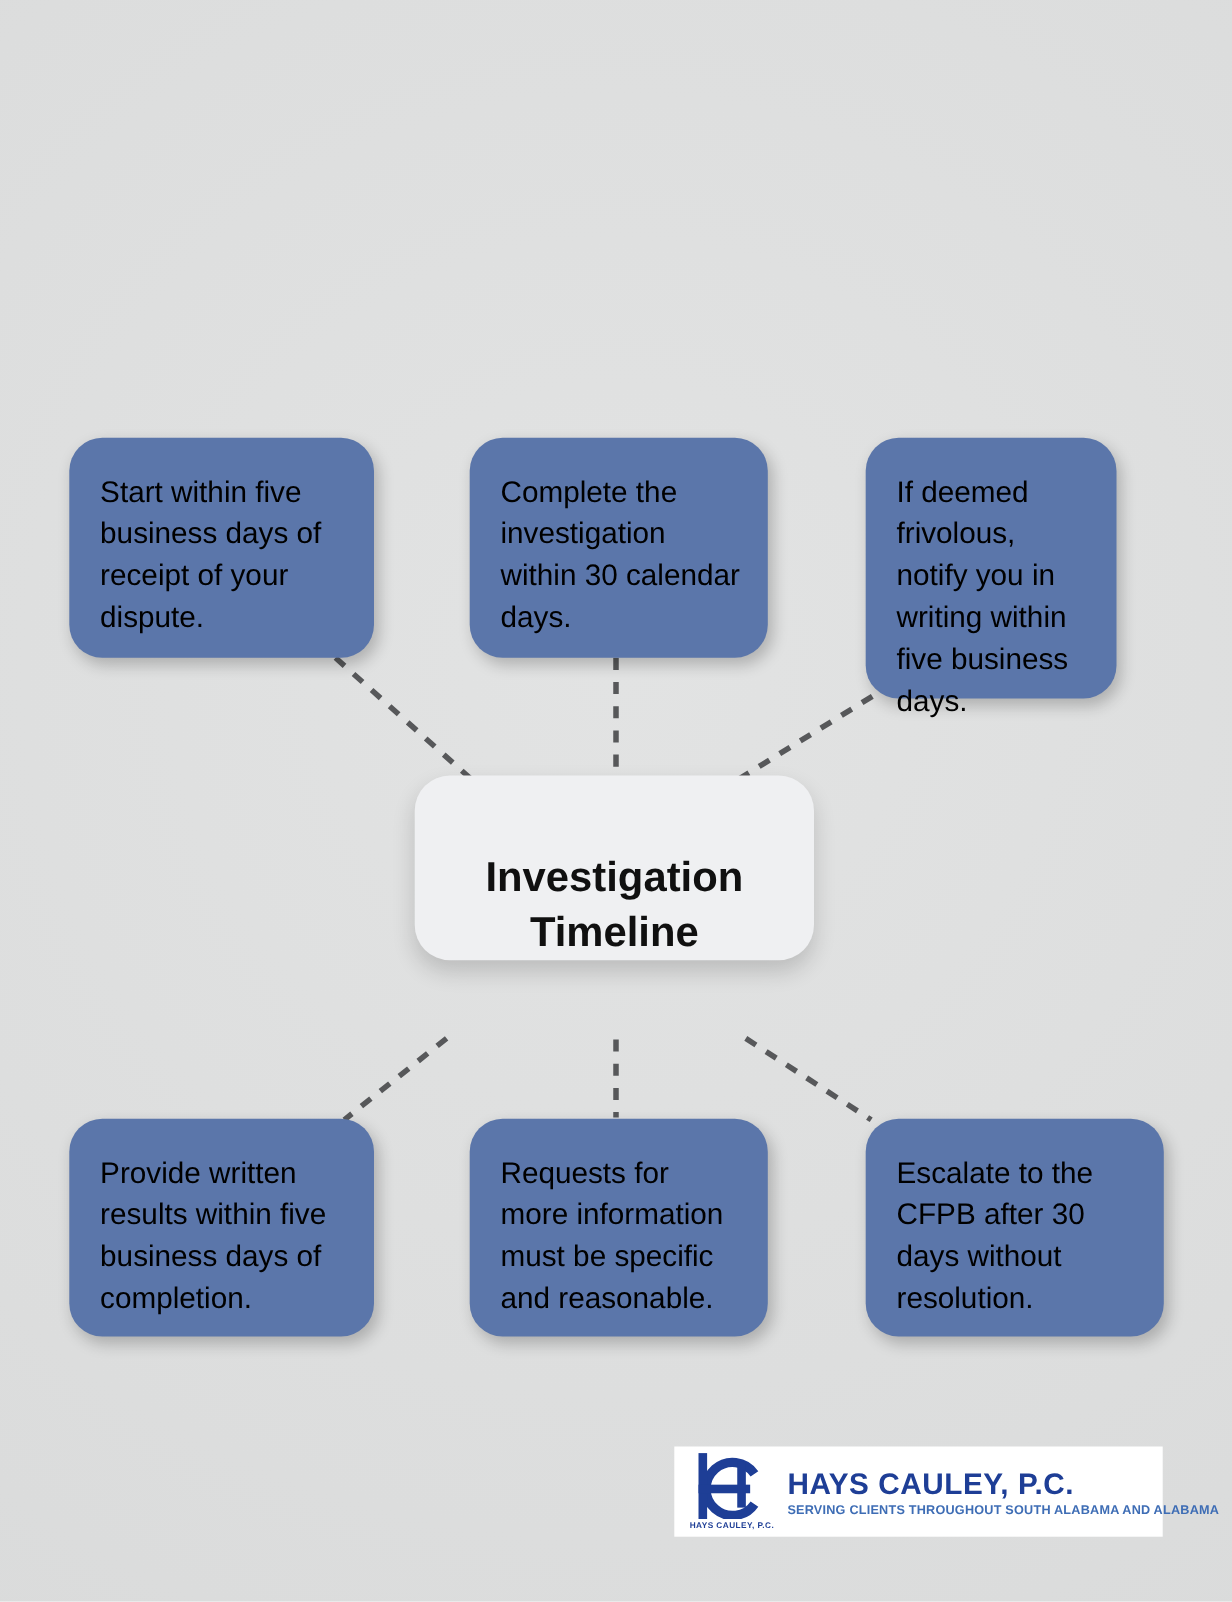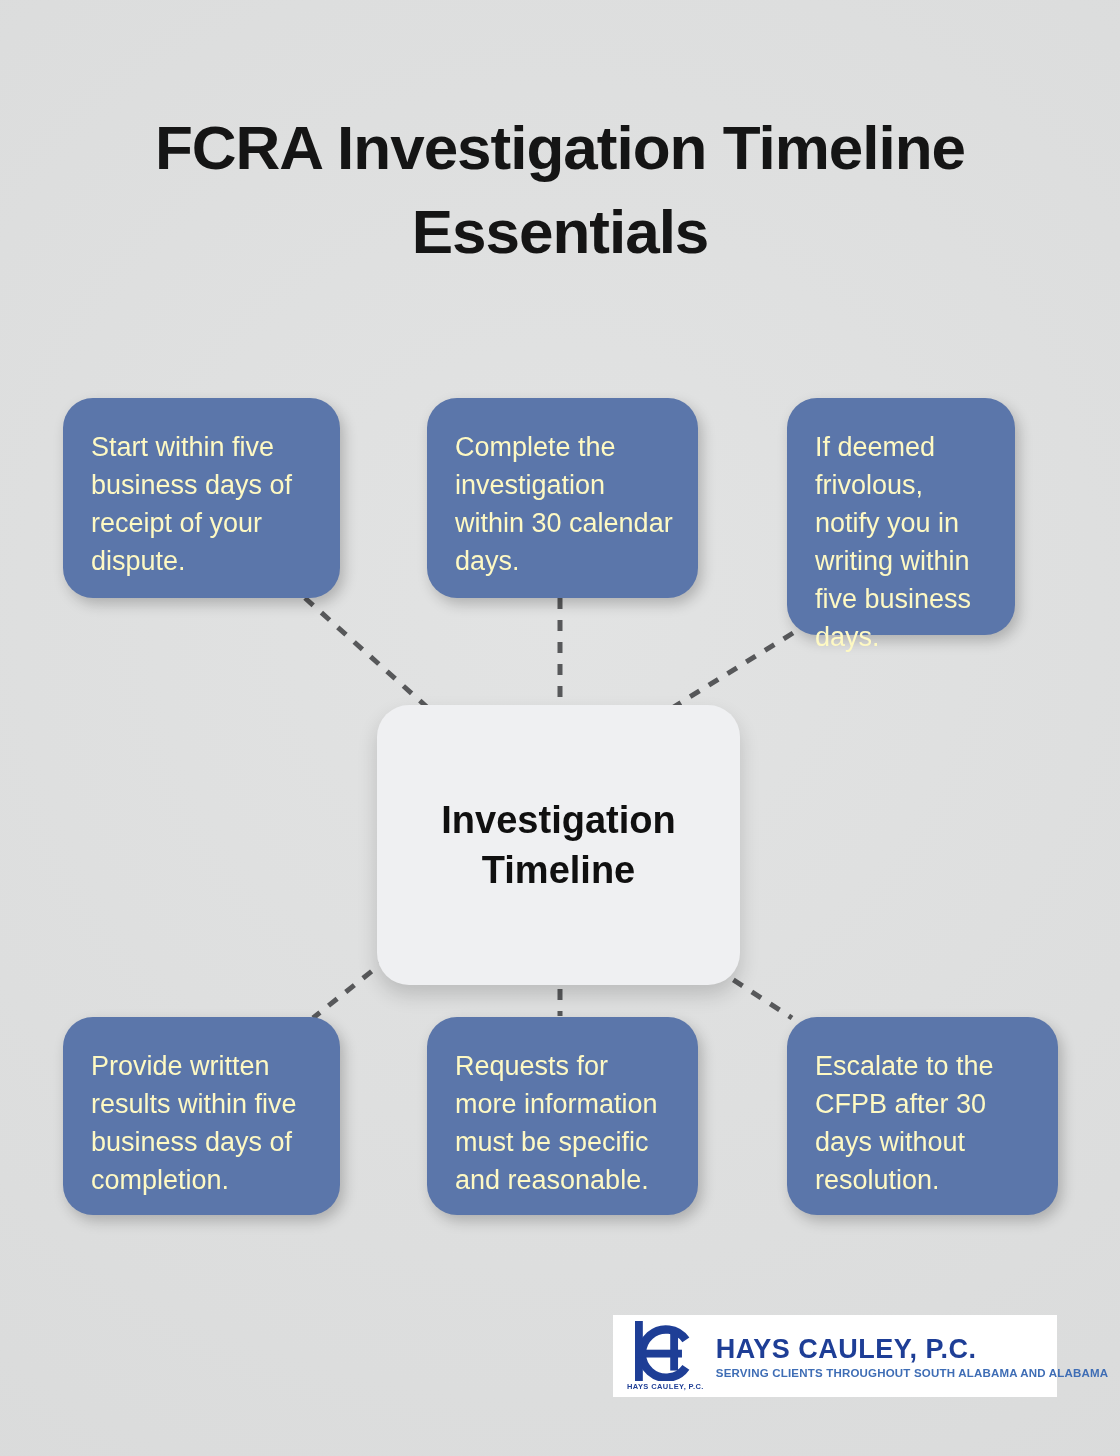--- a/index.html
+++ b/index.html
@@ -22,40 +22,40 @@
 
   .connectors { position:absolute; left:0; top:0; width:1120px; height:1456px; z-index:0; }
   .connectors line {
     stroke:#57585a; stroke-width:5; stroke-dasharray:11 11; stroke-linecap:butt;
   }
 
   .node {
     position:absolute; z-index:1;
     background:#5b76aa;
     border-radius:30px;
-    color:#fef9c3;
+    color:#000000;
     font-size:27px; line-height:38px;
     padding:30px 22px 0 28px;
     box-sizing:border-box;
     box-shadow:4px 6px 14px rgba(0,0,0,0.22);
   }
   #node-tl { left:63px;  top:398px;  width:277px; height:200px; }
   #node-tm { left:427px; top:398px;  width:271px; height:200px; }
   #node-tr { left:787px; top:398px;  width:228px; height:237px; }
   #node-bl { left:63px;  top:1017px; width:277px; height:198px; }
   #node-bm { left:427px; top:1017px; width:271px; height:198px; }
   #node-br { left:787px; top:1017px; width:271px; height:198px; }
 
   .center-card {
     position:absolute; z-index:1;
-    left:377px; top:705px; width:363px; height:280px;
+    left:377px; top:705px; width:363px; height:168px;
     background:#eff0f2;
     border-radius:32px;
     box-shadow:0 10px 20px rgba(0,0,0,0.16);
-    display:flex; align-items:center; justify-content:center;
+    display:flex; align-items:flex-end; justify-content:center;
     text-align:center;
     font-size:38px; font-weight:800; line-height:50px;
     color:#101010;
     padding:0 40px; box-sizing:border-box;
   }
 
   .logo {
     position:absolute; z-index:1;
     left:613px; top:1315px; width:444px; height:82px;
     background:#ffffff;
@@ -76,22 +76,20 @@
   .logo-tagline {
     font-size:11.5px; font-weight:700; color:#3e6db5;
     letter-spacing:0.2px; margin-top:3px; white-space:nowrap;
   }
 </style>
 </head>
 <body>
 
 <div class="page">
 
-  <div class="title">FCRA Investigation Timeline
-Essentials</div>
 
   <svg class="connectors" viewBox="0 0 1120 1456" xmlns="http://www.w3.org/2000/svg">
     <line x1="305" y1="598" x2="428" y2="708"></line>
     <line x1="560" y1="598" x2="560" y2="706"></line>
     <line x1="793" y1="633" x2="672" y2="708"></line>
     <line x1="406" y1="944" x2="313" y2="1018"></line>
     <line x1="560" y1="945" x2="560" y2="1016"></line>
     <line x1="678" y1="944" x2="792" y2="1018"></line>
   </svg>
 

